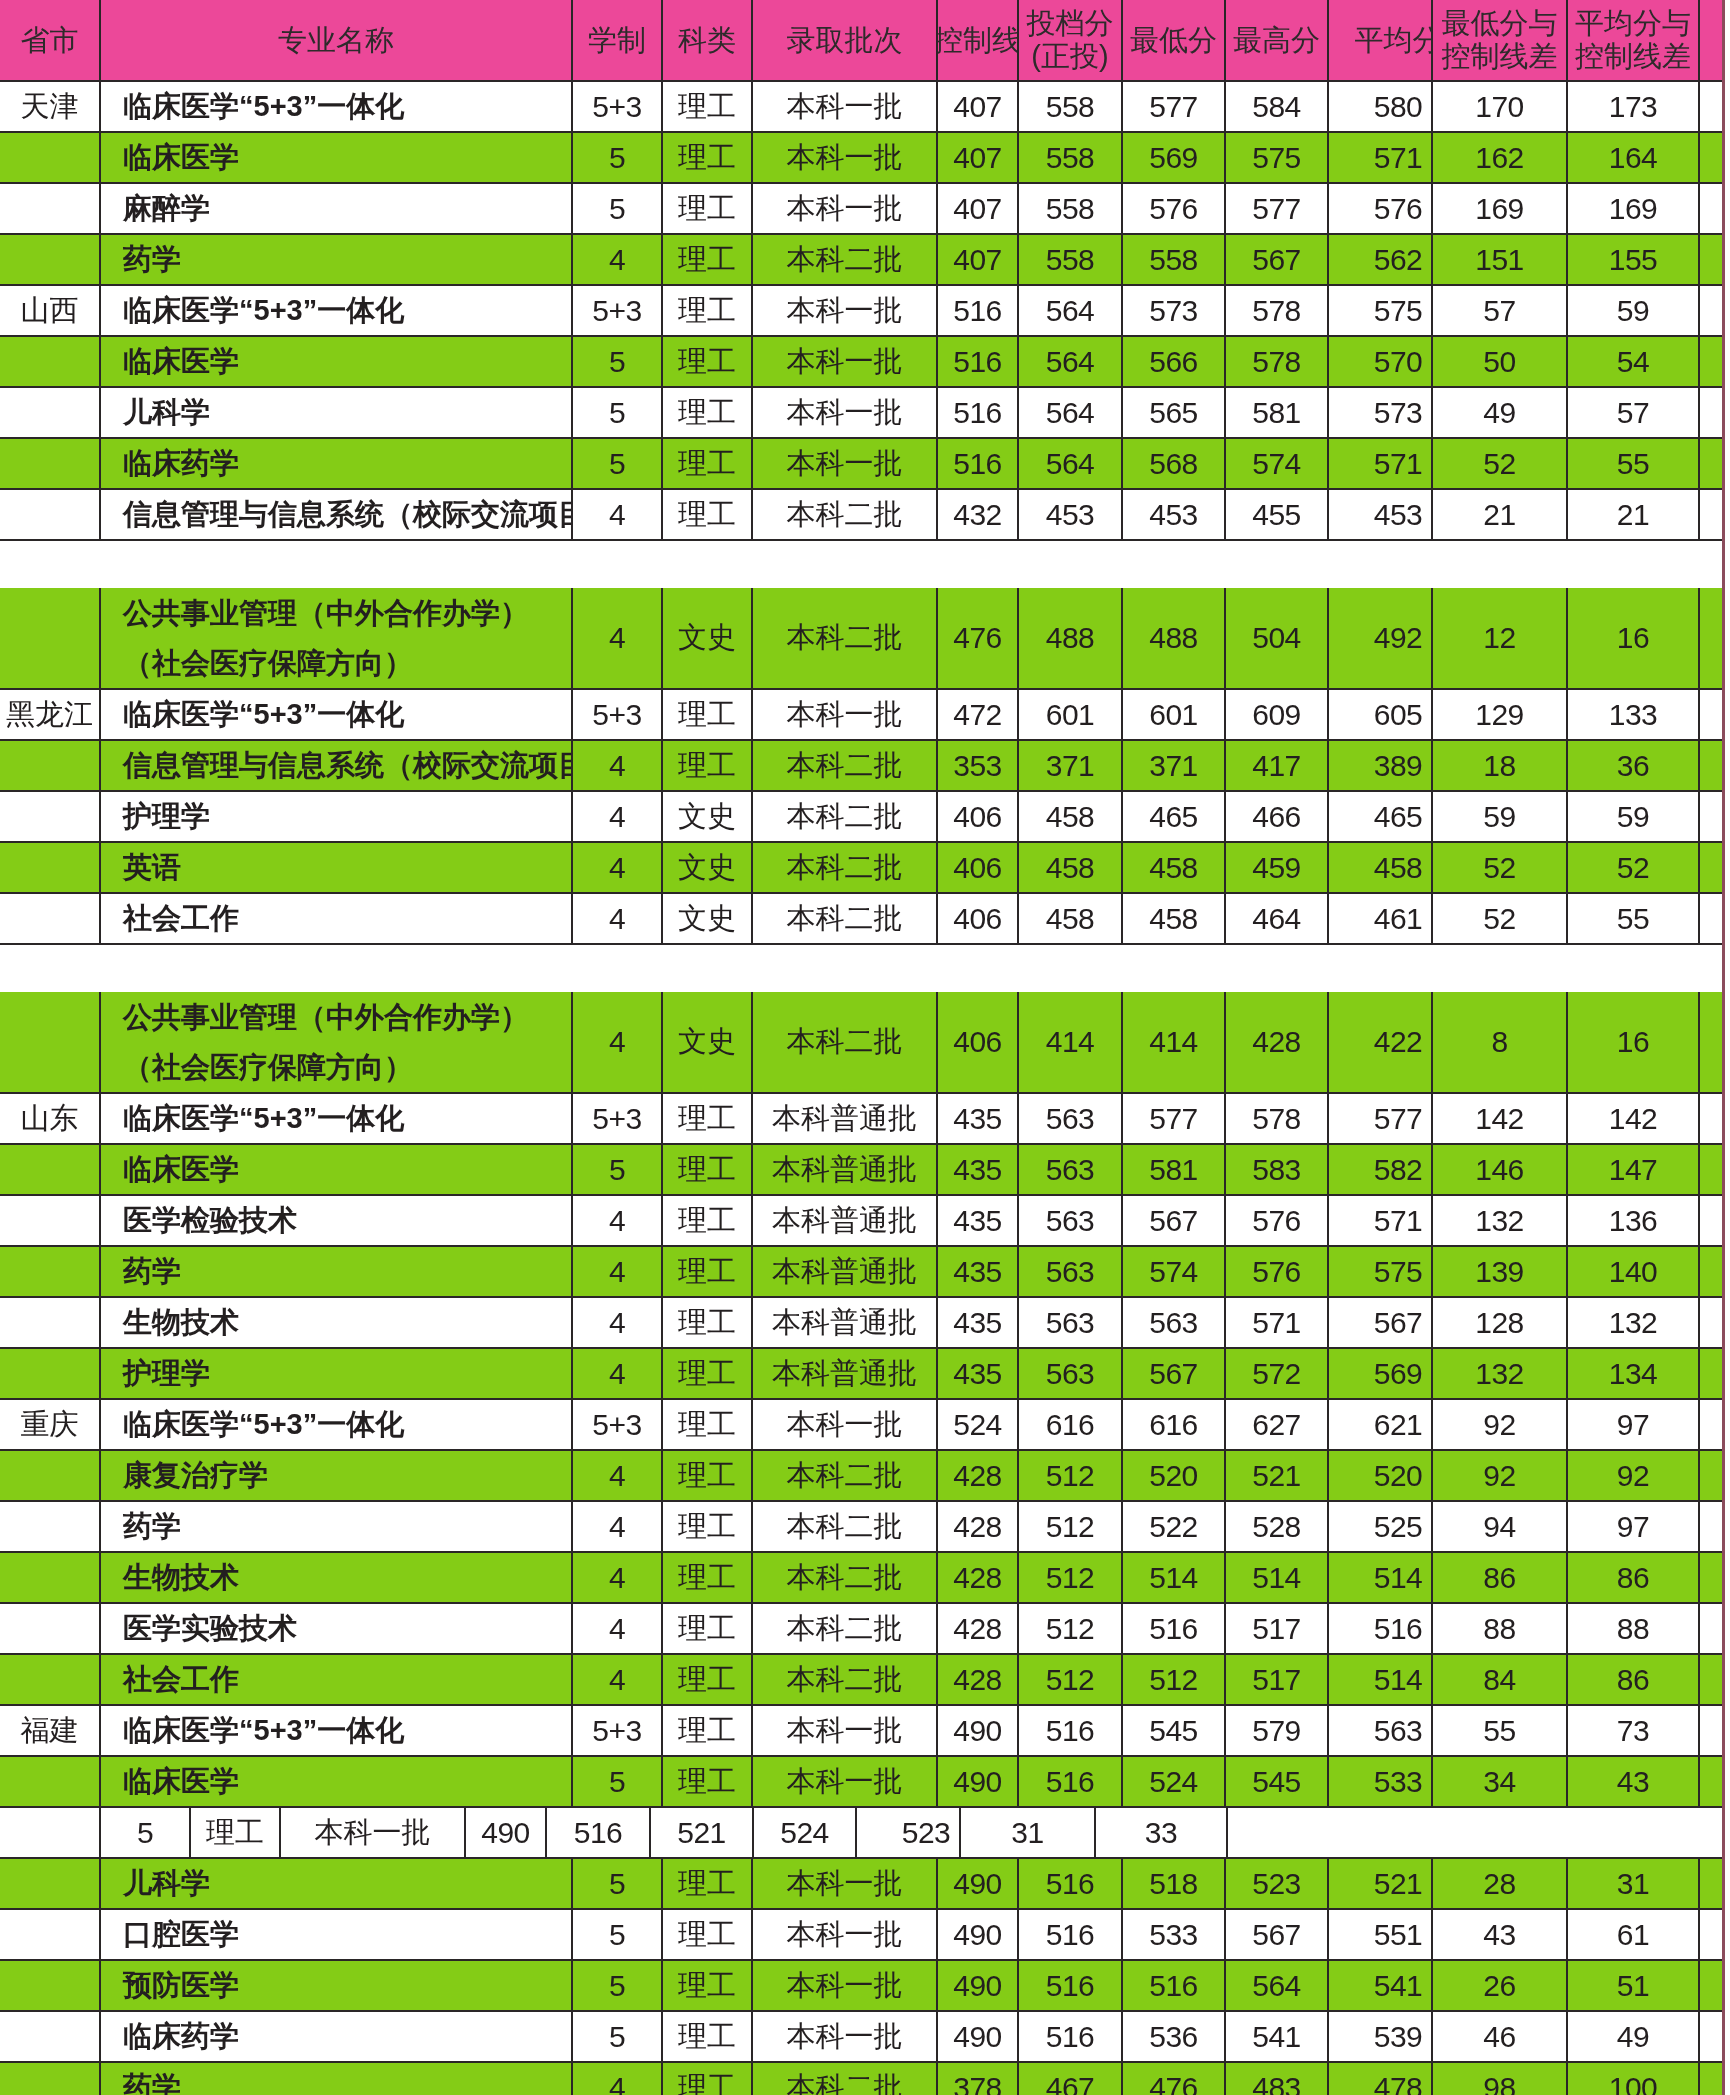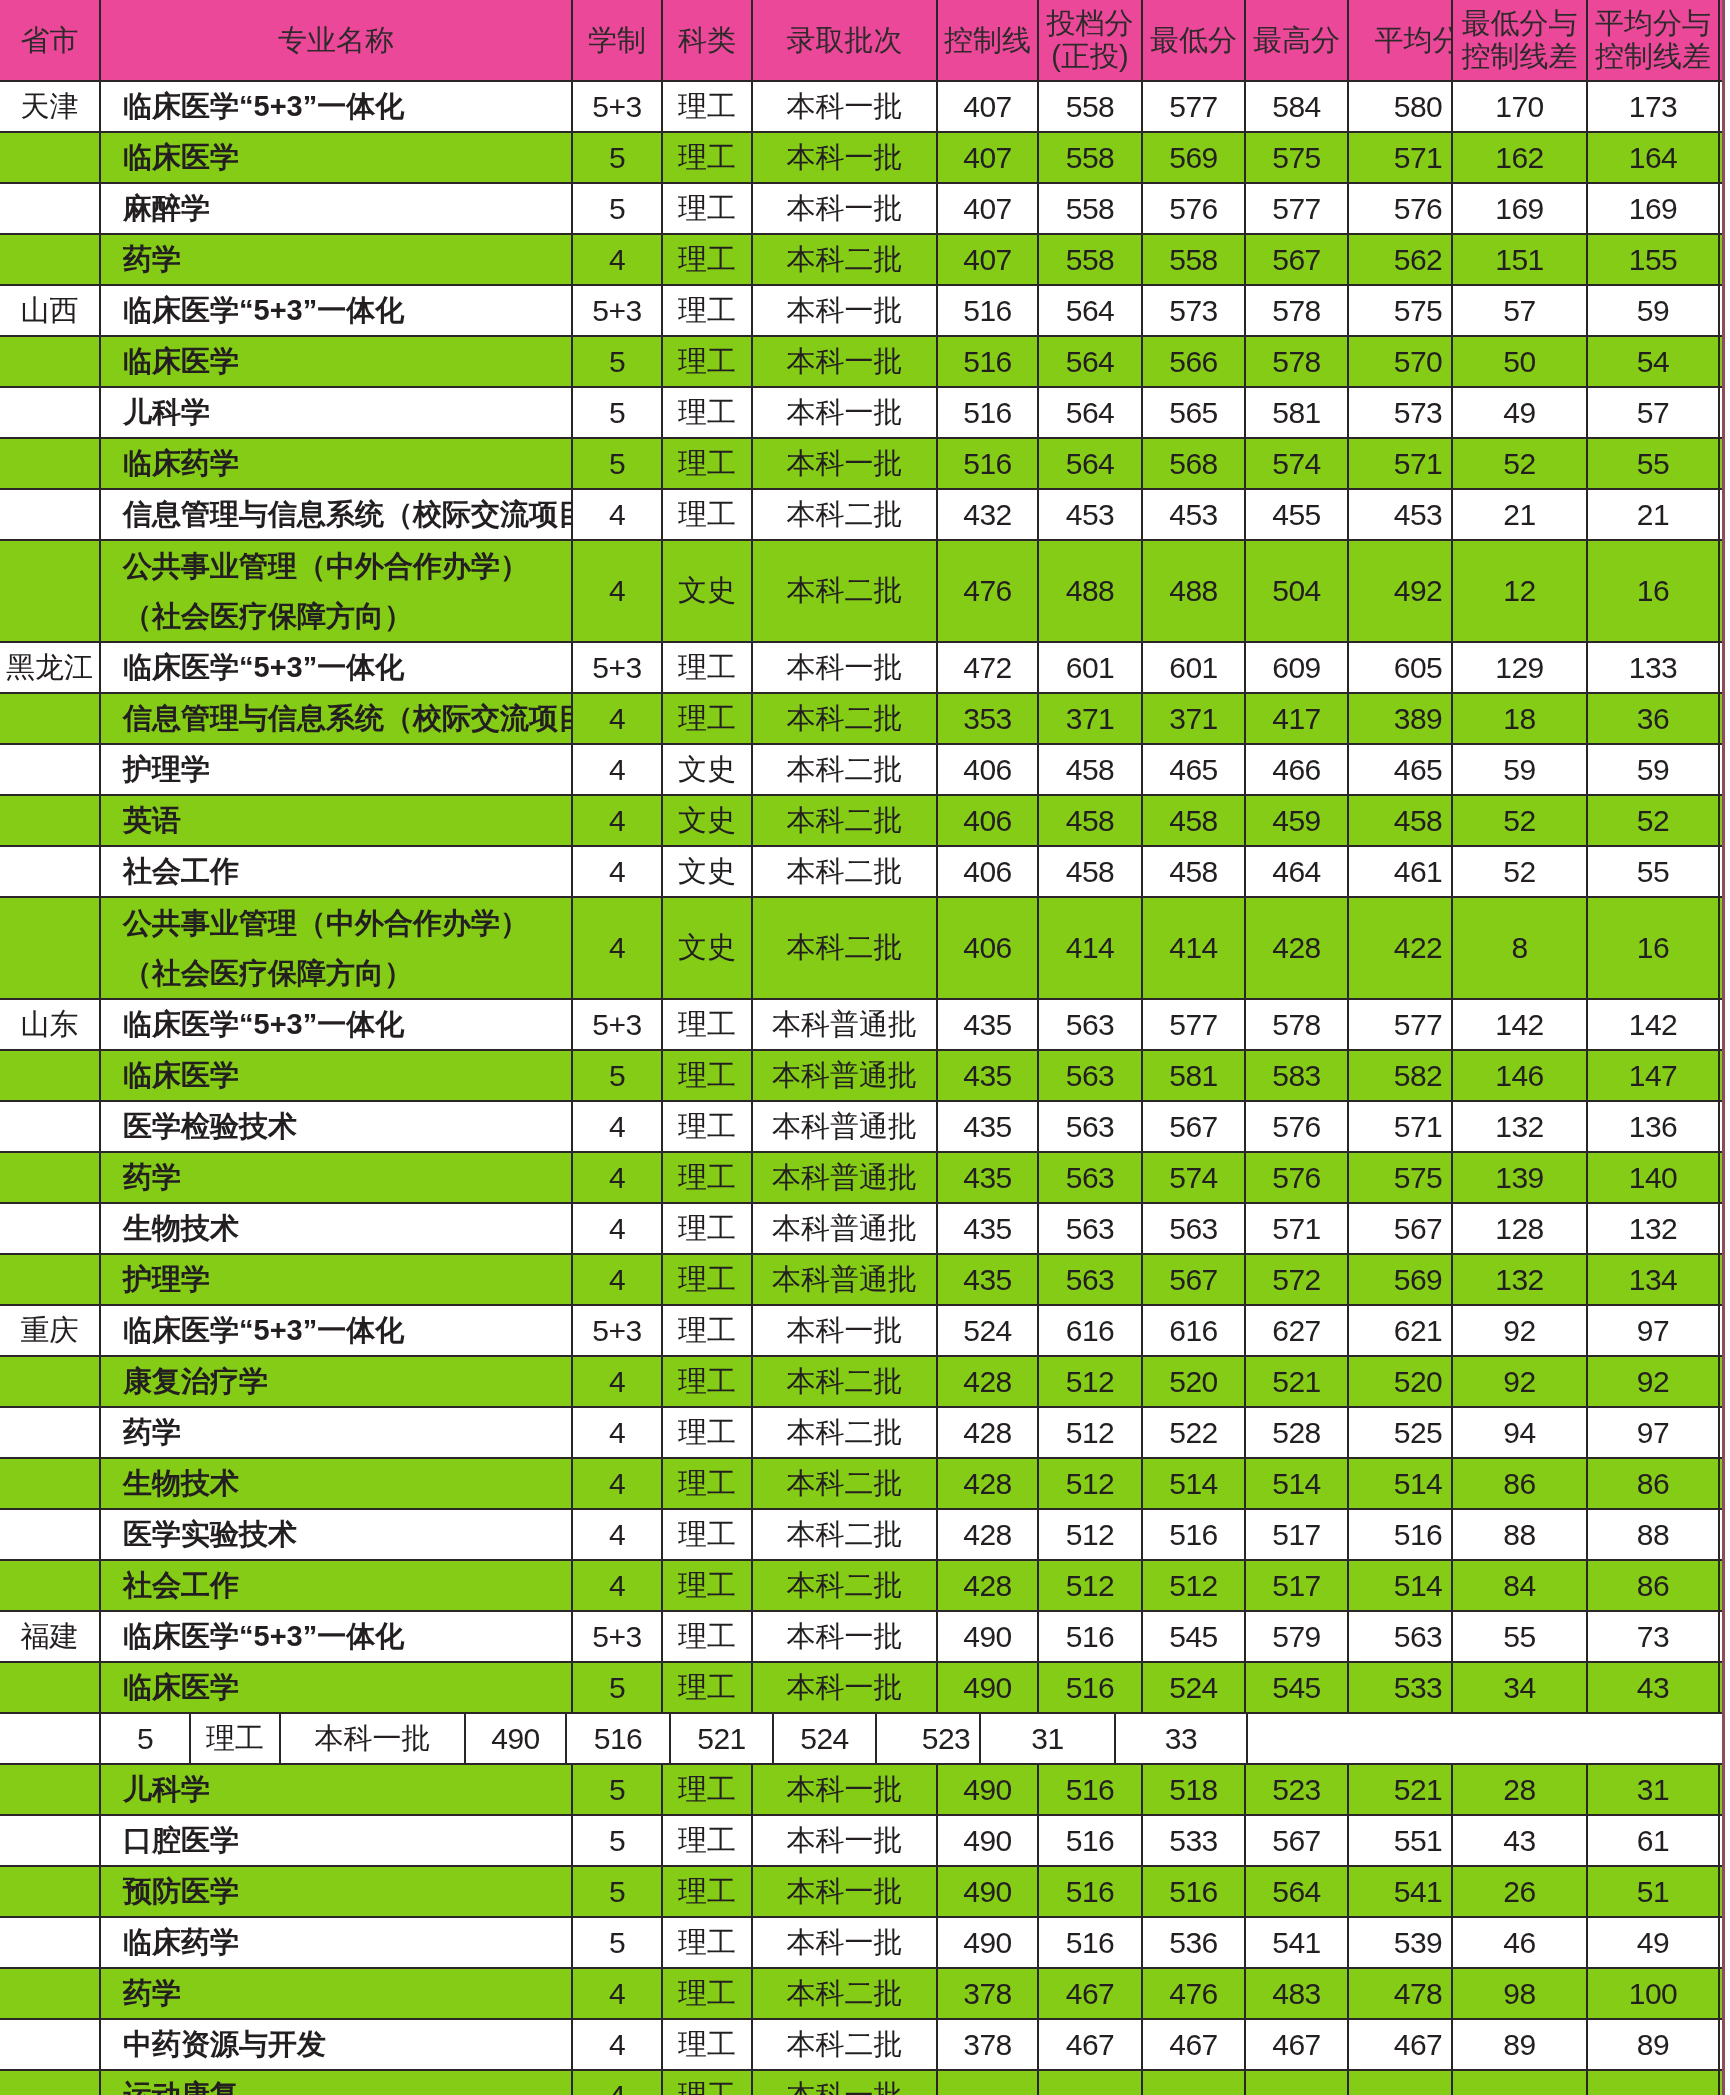--- a/index.html
+++ b/index.html
@@ -8,30 +8,30 @@
     background:#ffffff;
     font-family:"Liberation Sans", "DejaVu Sans", sans-serif;
     color:#231f20;
   }
   .tbl { position:absolute; left:0; top:0; width:1722px; }
   .row {
     display:flex; box-sizing:border-box; height:51px;
     border-bottom:2.9px solid #2a2627; background:#ffffff;
   }
   .row.alt { background:#84cc16; }
-  .row.dbl { height:102px; }
+  .row.dbl { height:102px;margin-top:47px; }
   .row.hdr { height:82px; background:#ec4899; }
   .cell {
     flex:none; box-sizing:border-box; height:100%;
     border-right:2.9px solid #2a2627;
     display:flex; align-items:center; justify-content:center;
     font-size:29px; white-space:nowrap; overflow:hidden;
   }
   .c0 { width:101px; } .c1 { width:472px; } .c2 { width:90px; } .c3 { width:90px; }
-  .c4 { width:185px; } .c5 { width:101px; } .c6 { width:104px; } .c7 { width:103px; }
+  .c4 { width:185px; } .c5 { width:81px; } .c6 { width:104px; } .c7 { width:103px; }
   .c8 { width:103px; } .c9 { width:104px;padding-left:36px; } .c10 { width:135px; } .c11 { width:132px; }
   .nm { justify-content:flex-start; padding-left:22px;font-weight:bold; }
   .two { flex-direction:column; align-items:flex-start; justify-content:center; }
   .two span { display:block; line-height:50px; height:50px; }
   .num { font-size:30px; letter-spacing:-0.5px; }
   .hdr .cell { flex-direction:column; color:#2e2a2b; line-height:33px; text-align:center; font-size:29px; }
   .hdr .cell span { display:block; }
   .edge { position:absolute; left:1722px; top:0; width:2.9px; height:2095px; background:#8b4c5c; }
 </style>
 </head>

